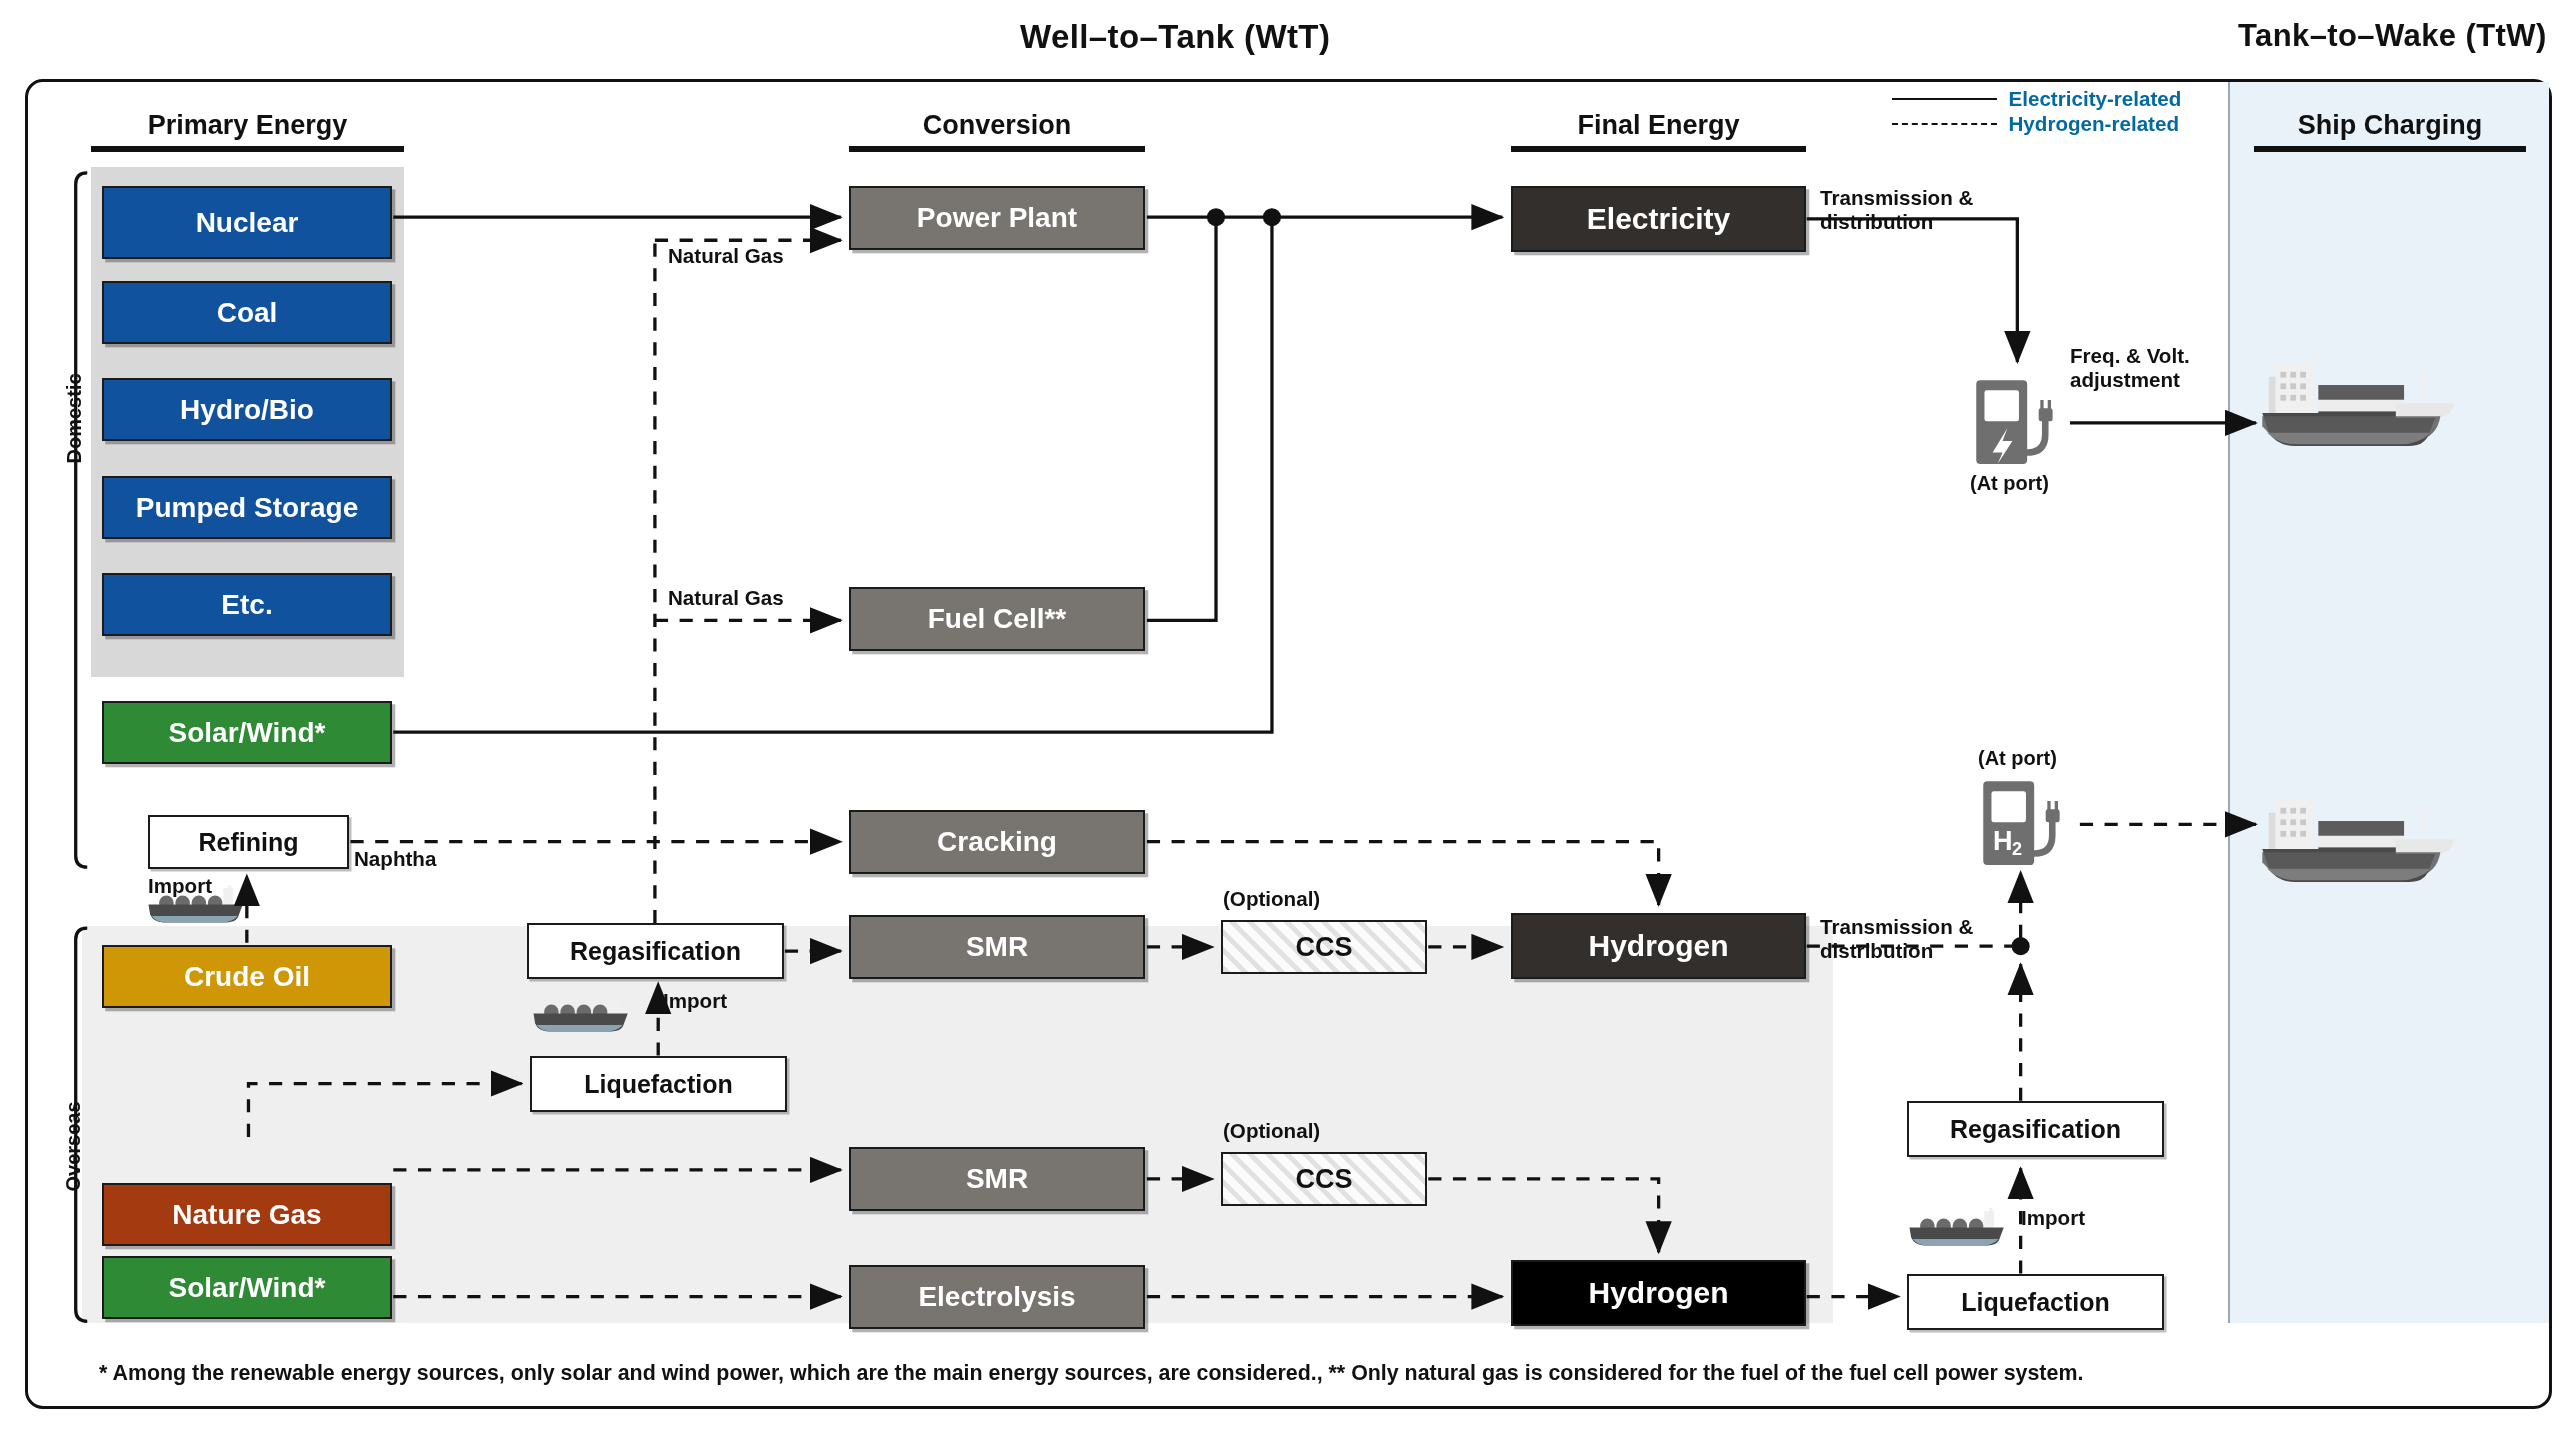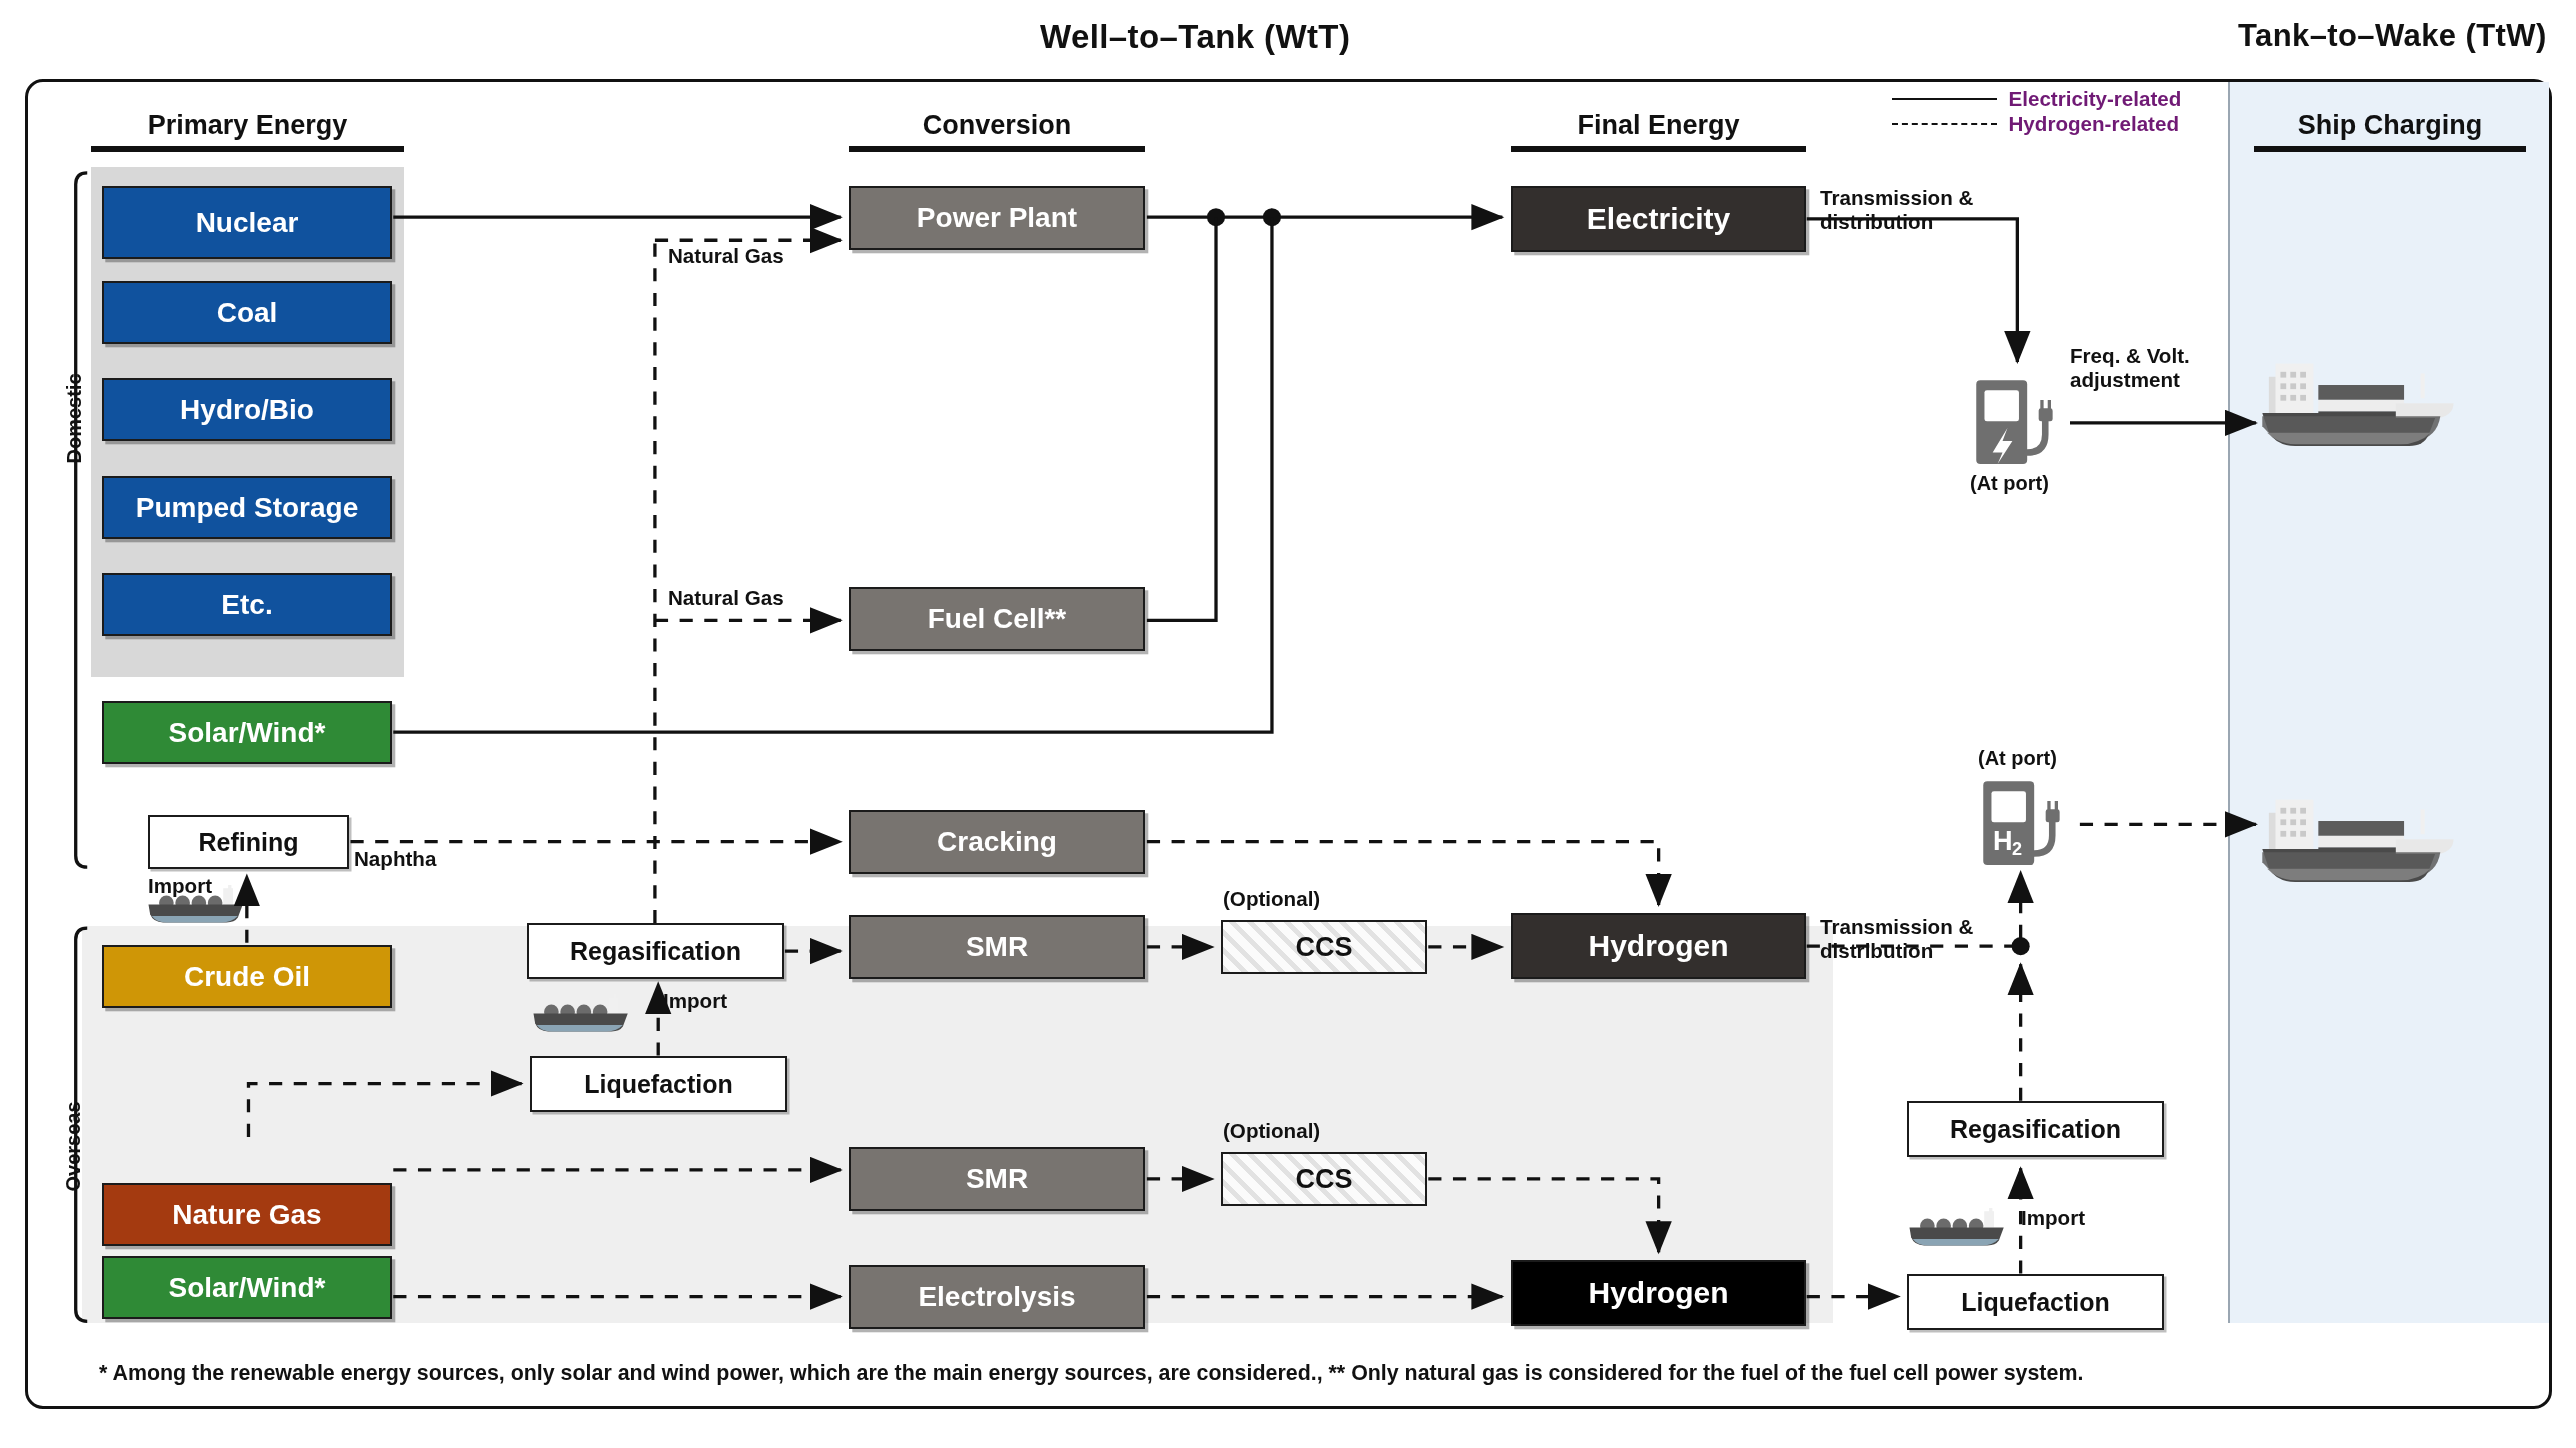--- a/index.html
+++ b/index.html
@@ -1,20 +1,20 @@
 <!DOCTYPE html>
 <html style="font-size:13px"><head>
 <meta charset="utf-8">
 <style>
   html,body{margin:0;padding:0;background:#ffffff;}
   body{font-family:"Liberation Sans",sans-serif;}
   #stage{position:relative;width:2576px;height:1448px;overflow:hidden;background:#fff;}
 
   .ttl{position:absolute;font-weight:bold;color:#111;letter-spacing:0.4px;}
-  #wtt-title{left:1020px;top:18px;font-size:33px;margin-left:20px;}
+  #wtt-title{left:1020px;top:18px;font-size:33px;}
   #ttw-title{left:2238px;top:18px;font-size:31px;}
 
   #frame{position:absolute;left:25px;top:79px;width:2527px;height:1330px;
          border:3.3px solid #111;border-radius:18px;box-sizing:border-box;background:transparent;}
 
   #ship-panel{position:absolute;left:2228px;top:82px;width:321px;height:1241px;background:#e9f1f9;
               border-left:2.5px solid #9aa6b2;box-sizing:border-box;}
 
   .colhdr{position:absolute;text-align:center;font-weight:bold;color:#111;}
   .colhdr .t{font-size:27px;display:block;white-space:nowrap;}
@@ -42,21 +42,21 @@
            transform:rotate(-90deg);transform-origin:center center;white-space:nowrap;}
 
   .note{position:absolute;font-size:20.6px;font-weight:bold;color:#111;line-height:1.18;white-space:pre-line;}
   .note.sm{font-size:20px;font-weight:bold;}
   .optional{position:absolute;font-size:20.6px;font-weight:bold;color:#111;}
 
   #legend{position:absolute;left:1892px;top:86px;width:329px;}
   .lgrow{display:flex;align-items:center;height:25px;}
   .lgline{width:105px;height:0;border-top:2.5px solid #111;margin-right:11.5px;}
   .lgline.dash{border-top:2.5px dashed #111;}
-  .lglbl{font-size:20.6px;font-weight:bold;color:#701a75;white-space:nowrap;}
+  .lglbl{font-size:20.6px;font-weight:bold;color:#0369a1;white-space:nowrap;}
 
   #footnote{position:absolute;left:51px;top:1361px;font-size:21.4px;font-weight:bold;color:#111;white-space:nowrap;margin-left:48px;}
 
   svg.wires{position:absolute;left:0;top:0;width:2576px;height:1448px;pointer-events:none;}
 
   .shipicon{position:absolute;}
   .chg{position:absolute;}
   .boaticon{position:absolute;}
 </style>
 </head>

